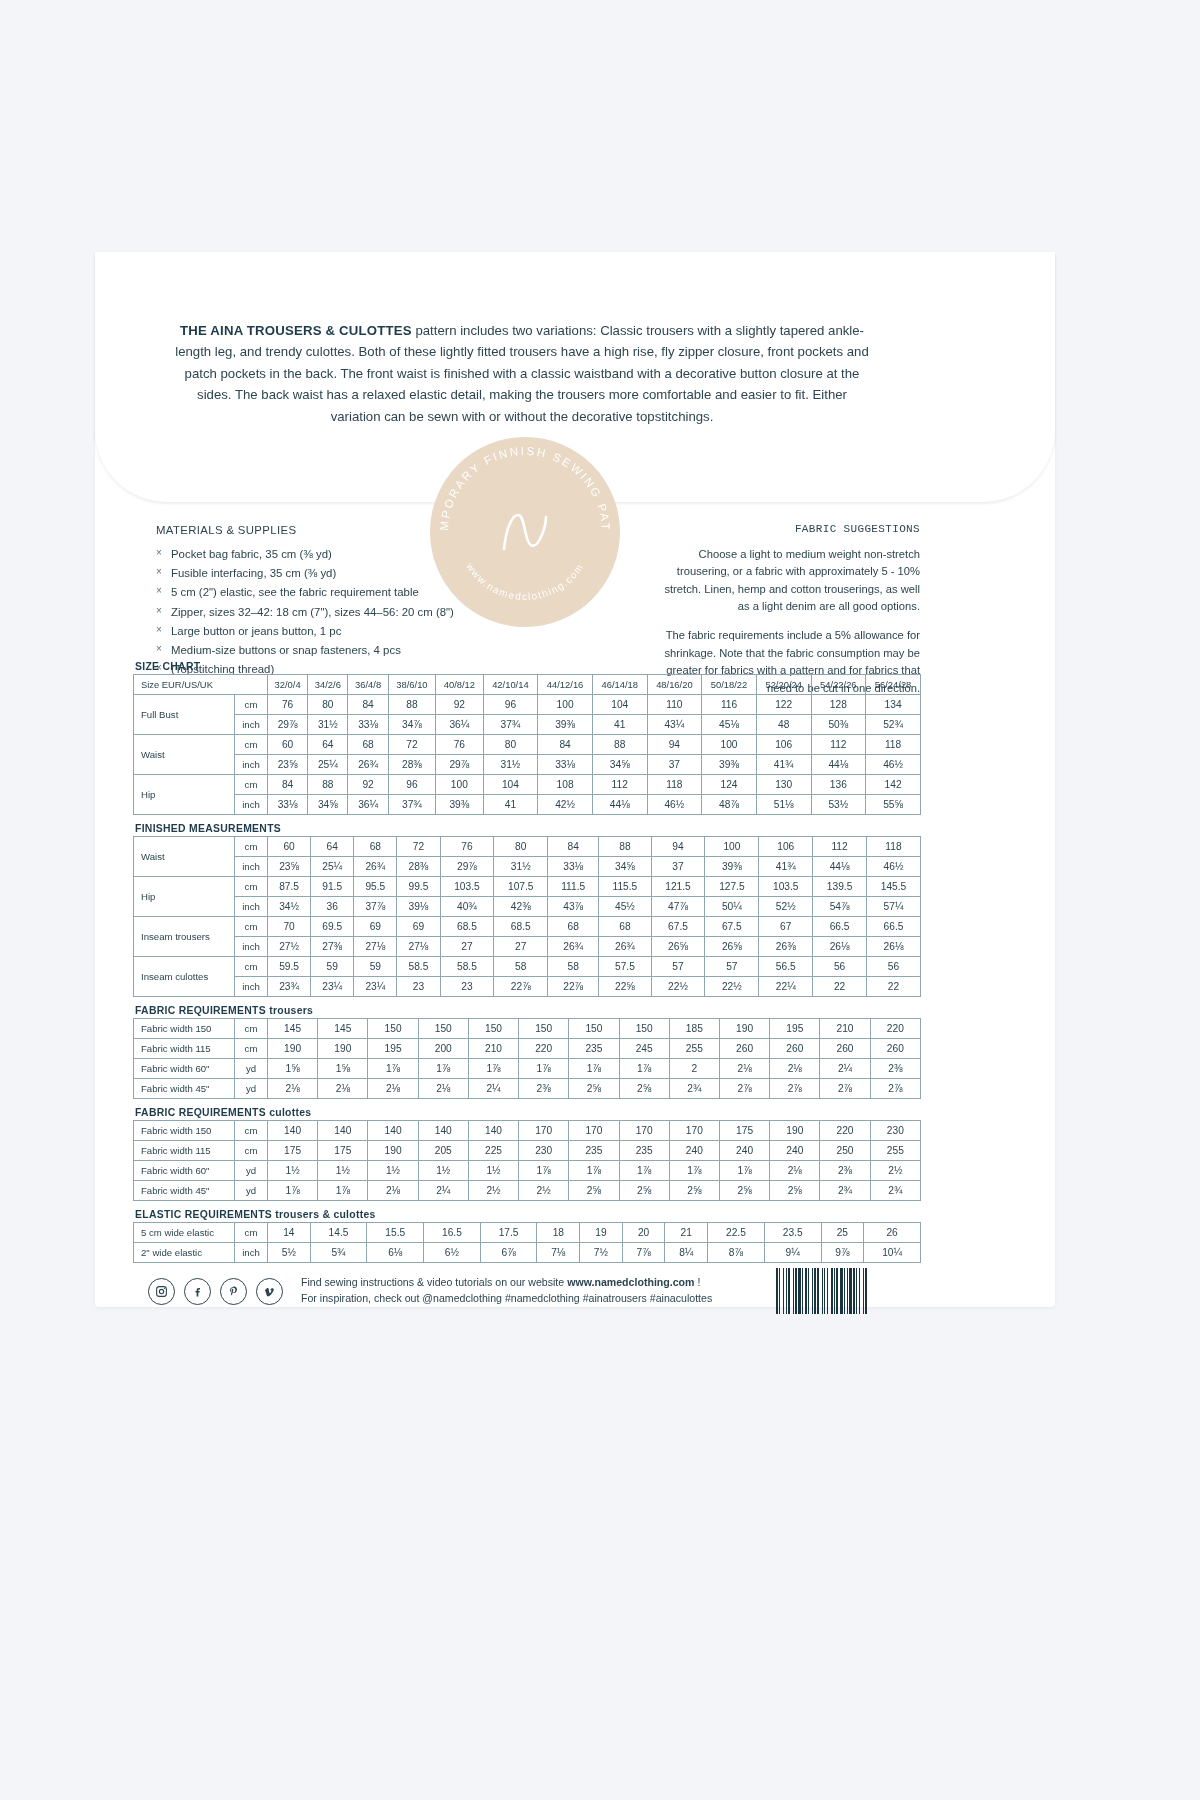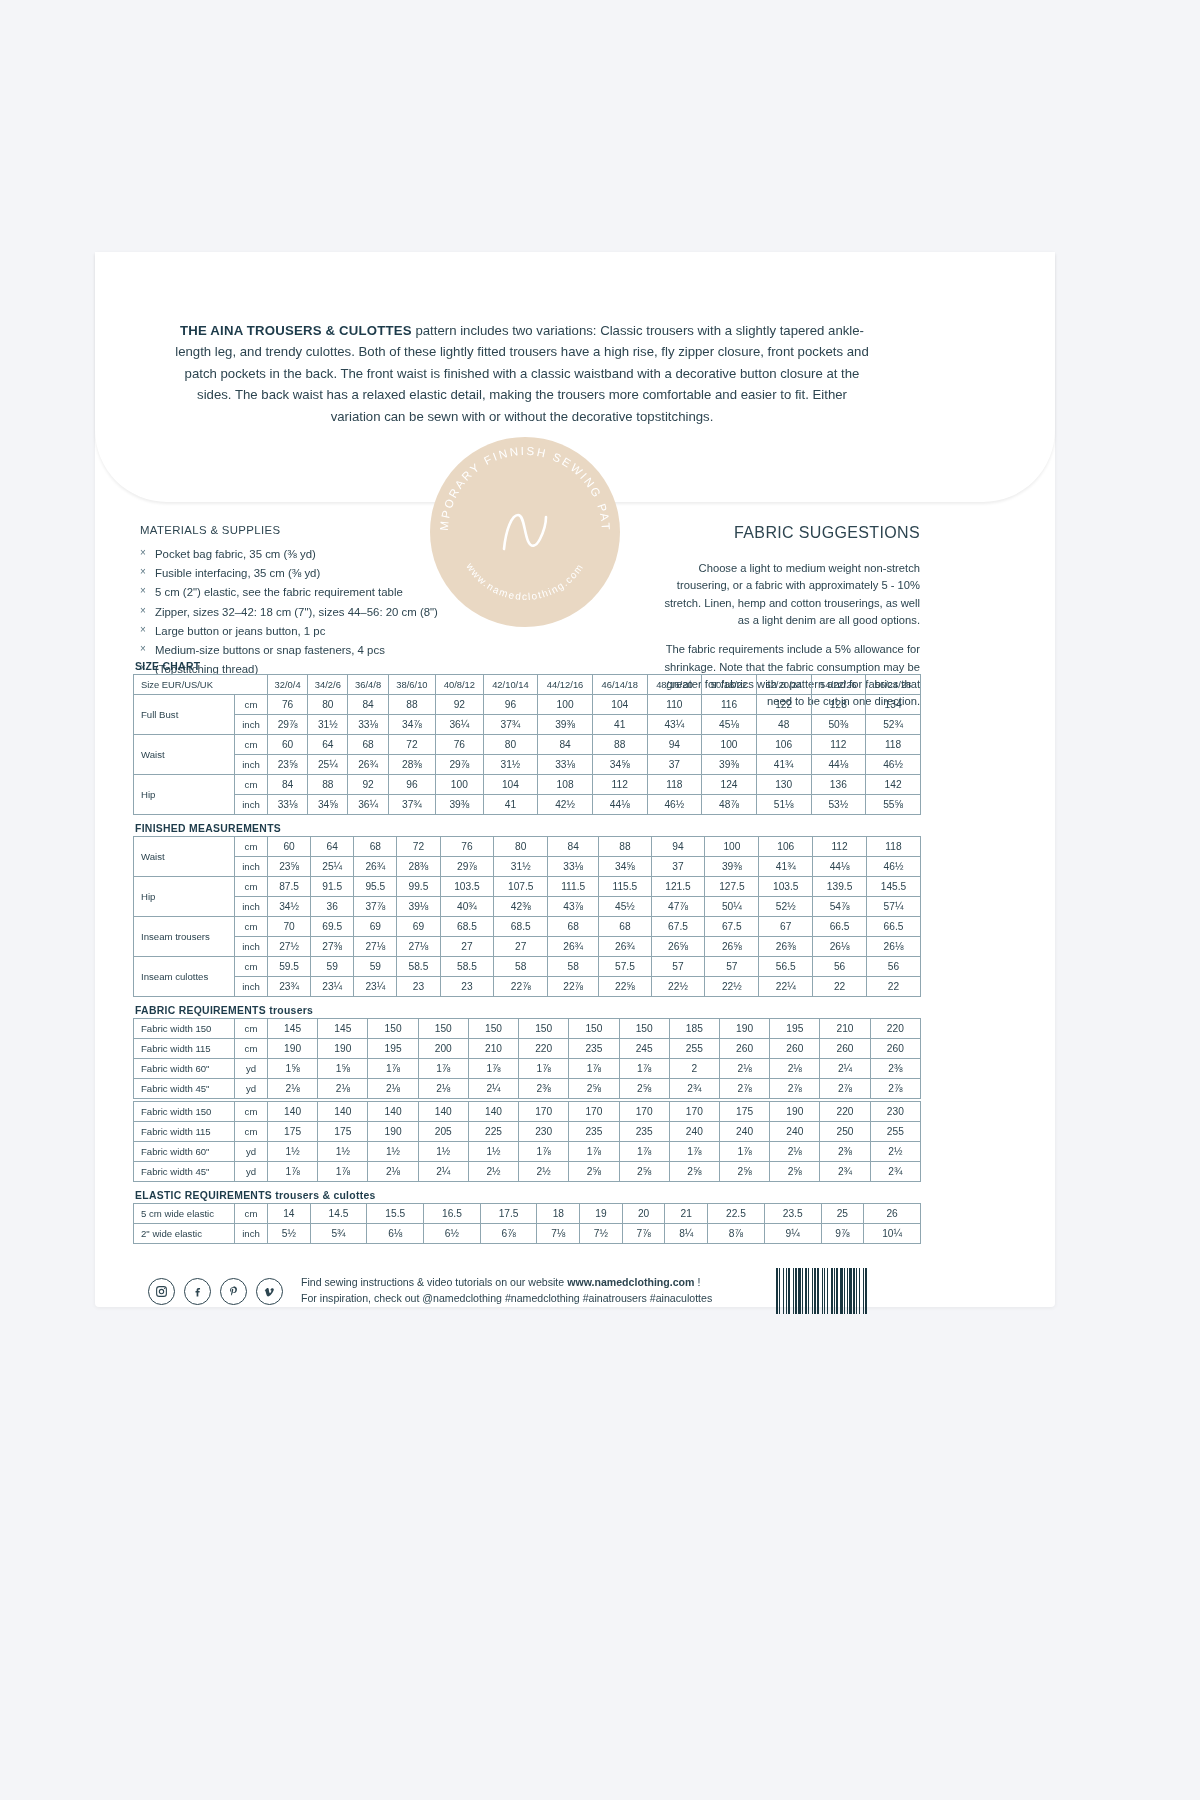--- a/index.html
+++ b/index.html
@@ -86,21 +86,21 @@
   }
   .seal-url text {
     font-size: 10px;
     letter-spacing: 1.5px;
     fill: #ffffff;
   }
 
   
   .col-left {
     position: absolute;
-    left: 140px;
+    left: 156px;
     top: 521px;
     width: 330px;
     color: #2d4550;
     font-size: 11.4px;
     line-height: 1.68;
     z-index: 2;
   }
   .col-left .heading {
     font-size: 11.4px;
     letter-spacing: 0.35px;
@@ -121,23 +121,24 @@
     left: 660px;
     top: 521px;
     width: 260px;
     color: #2d4550;
     font-size: 11.2px;
     line-height: 1.55;
     text-align: right;
     z-index: 2;
   }
   .col-right .heading {
-    font-size: 16px;
+    font-size: 11px;
     letter-spacing: 0.35px;
-    margin-bottom: 14px;
+    margin-bottom: 8px;
+    font-family: Liberation Mono, monospace;
   }
   .col-right p { margin: 0 0 12px 0; }
 
   
   .tables {
     position: absolute;
     left: 133px;
     top: 661px;
     width: 788px;
     z-index: 2;
@@ -596,20 +597,21 @@
             <td>2⅝</td>
             <td>2¾</td>
             <td>2⅞</td>
             <td>2⅞</td>
             <td>2⅞</td>
             <td>2⅞</td>
           </tr>
         </tbody>
     </table>
 
+    <div class="section-title spaced">FABRIC REQUIREMENTS culottes</div>
     <table>
       <tbody id="tbl-fculottes">
           <tr>
             <td class="lbl">Fabric width 150</td>
             <td class="unit">cm</td>
             <td>140</td>
             <td>140</td>
             <td>140</td>
             <td>140</td>
             <td>140</td>

